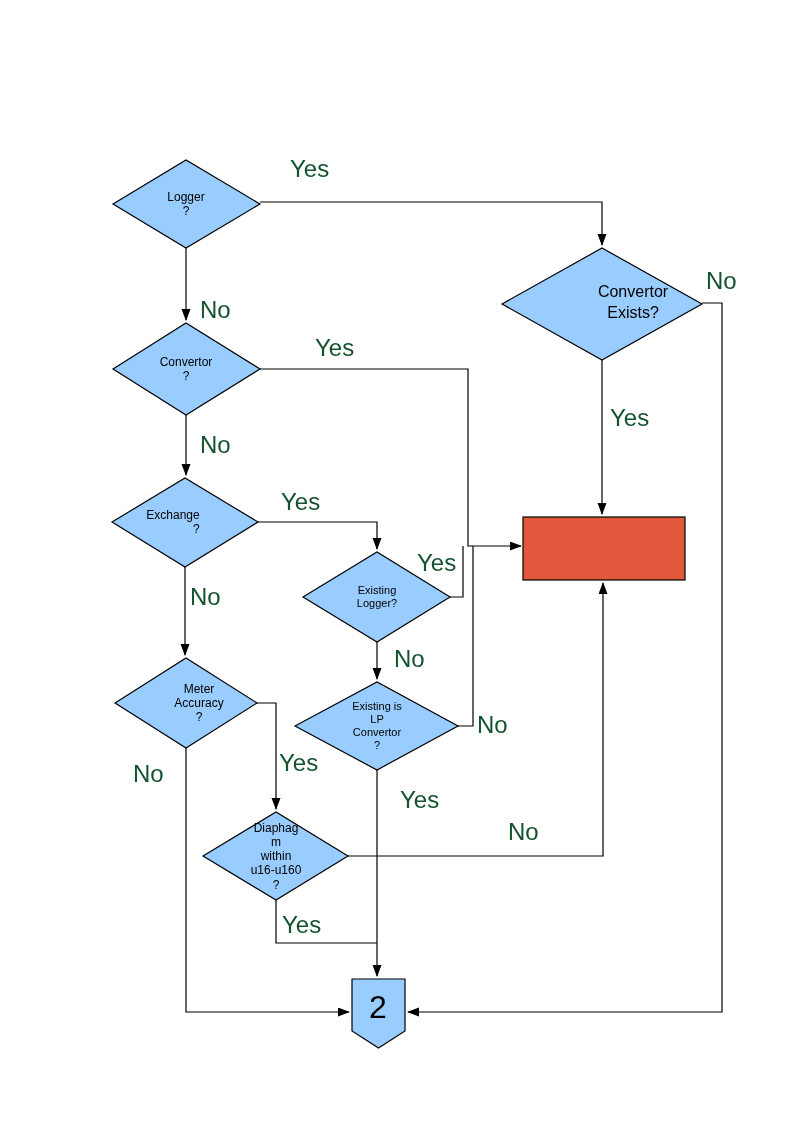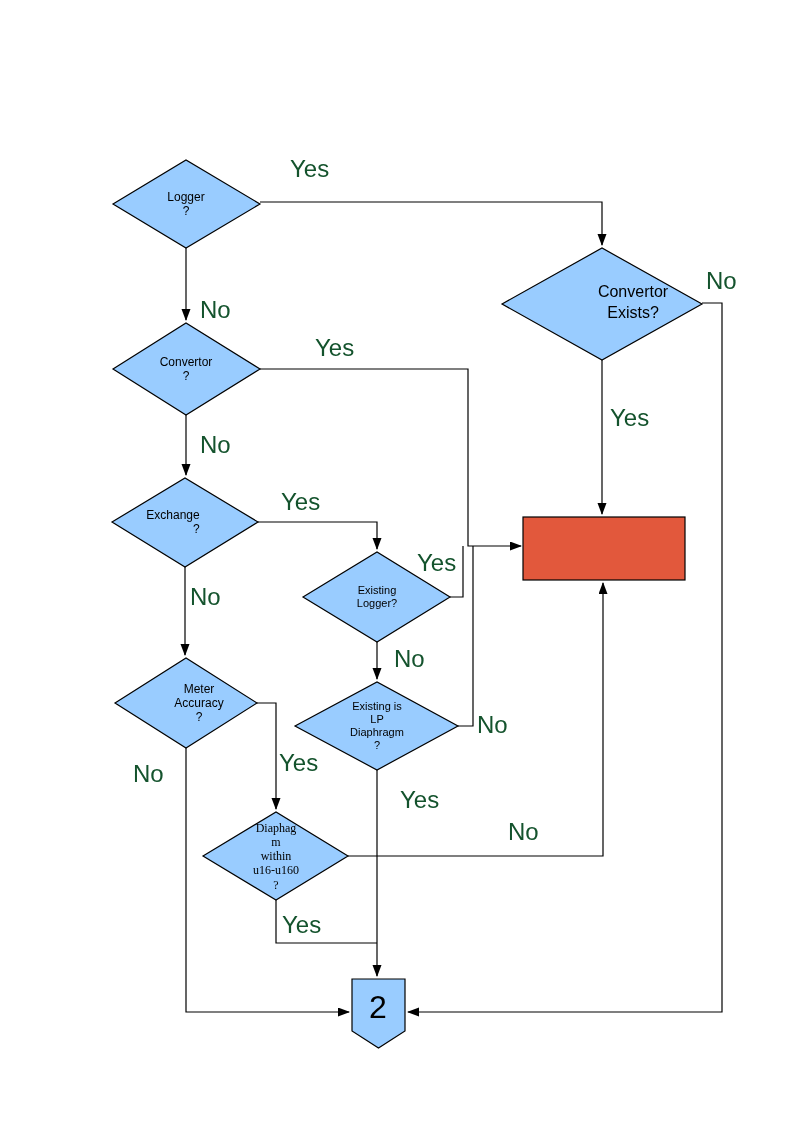--- a/index.html
+++ b/index.html
@@ -92,26 +92,26 @@
   <div class="node-label lbl-lg" style="left:602px; top:303px;margin-left:31px;">Convertor
 Exists?</div>
   <div class="node-label lbl-sm" style="left:186px; top:369px;">Convertor
 ?</div>
   <div class="node-label lbl-sm" style="left:173px; top:522px;text-align:right;">Exchange
 ?</div>
   <div class="node-label lbl-md" style="left:377px; top:597px;">Existing
 Logger?</div>
   <div class="node-label lbl-md" style="left:377px; top:726px;">Existing is
 LP
-Diaphragm
+Convertor
 ?</div>
   <div class="node-label lbl-sm" style="left:199px; top:703px;">Meter
 Accuracy
 ?</div>
-  <div class="node-label lbl-sm" style="left:276px; top:856px;font-family:Liberation Serif, serif;">Diaphag
+  <div class="node-label lbl-sm" style="left:276px; top:856px;">Diaphag
 m
 within
 u16-u160
 ?</div>
   <div class="node-label lbl-conn" style="left:378px; top:1008px;">2</div>
 
   <div class="edge-label" style="left:290px; top:155px;">Yes</div>
   <div class="edge-label" style="left:200px; top:296px;">No</div>
   <div class="edge-label" style="left:315px; top:334px;">Yes</div>
   <div class="edge-label" style="left:200px; top:431px;">No</div>

